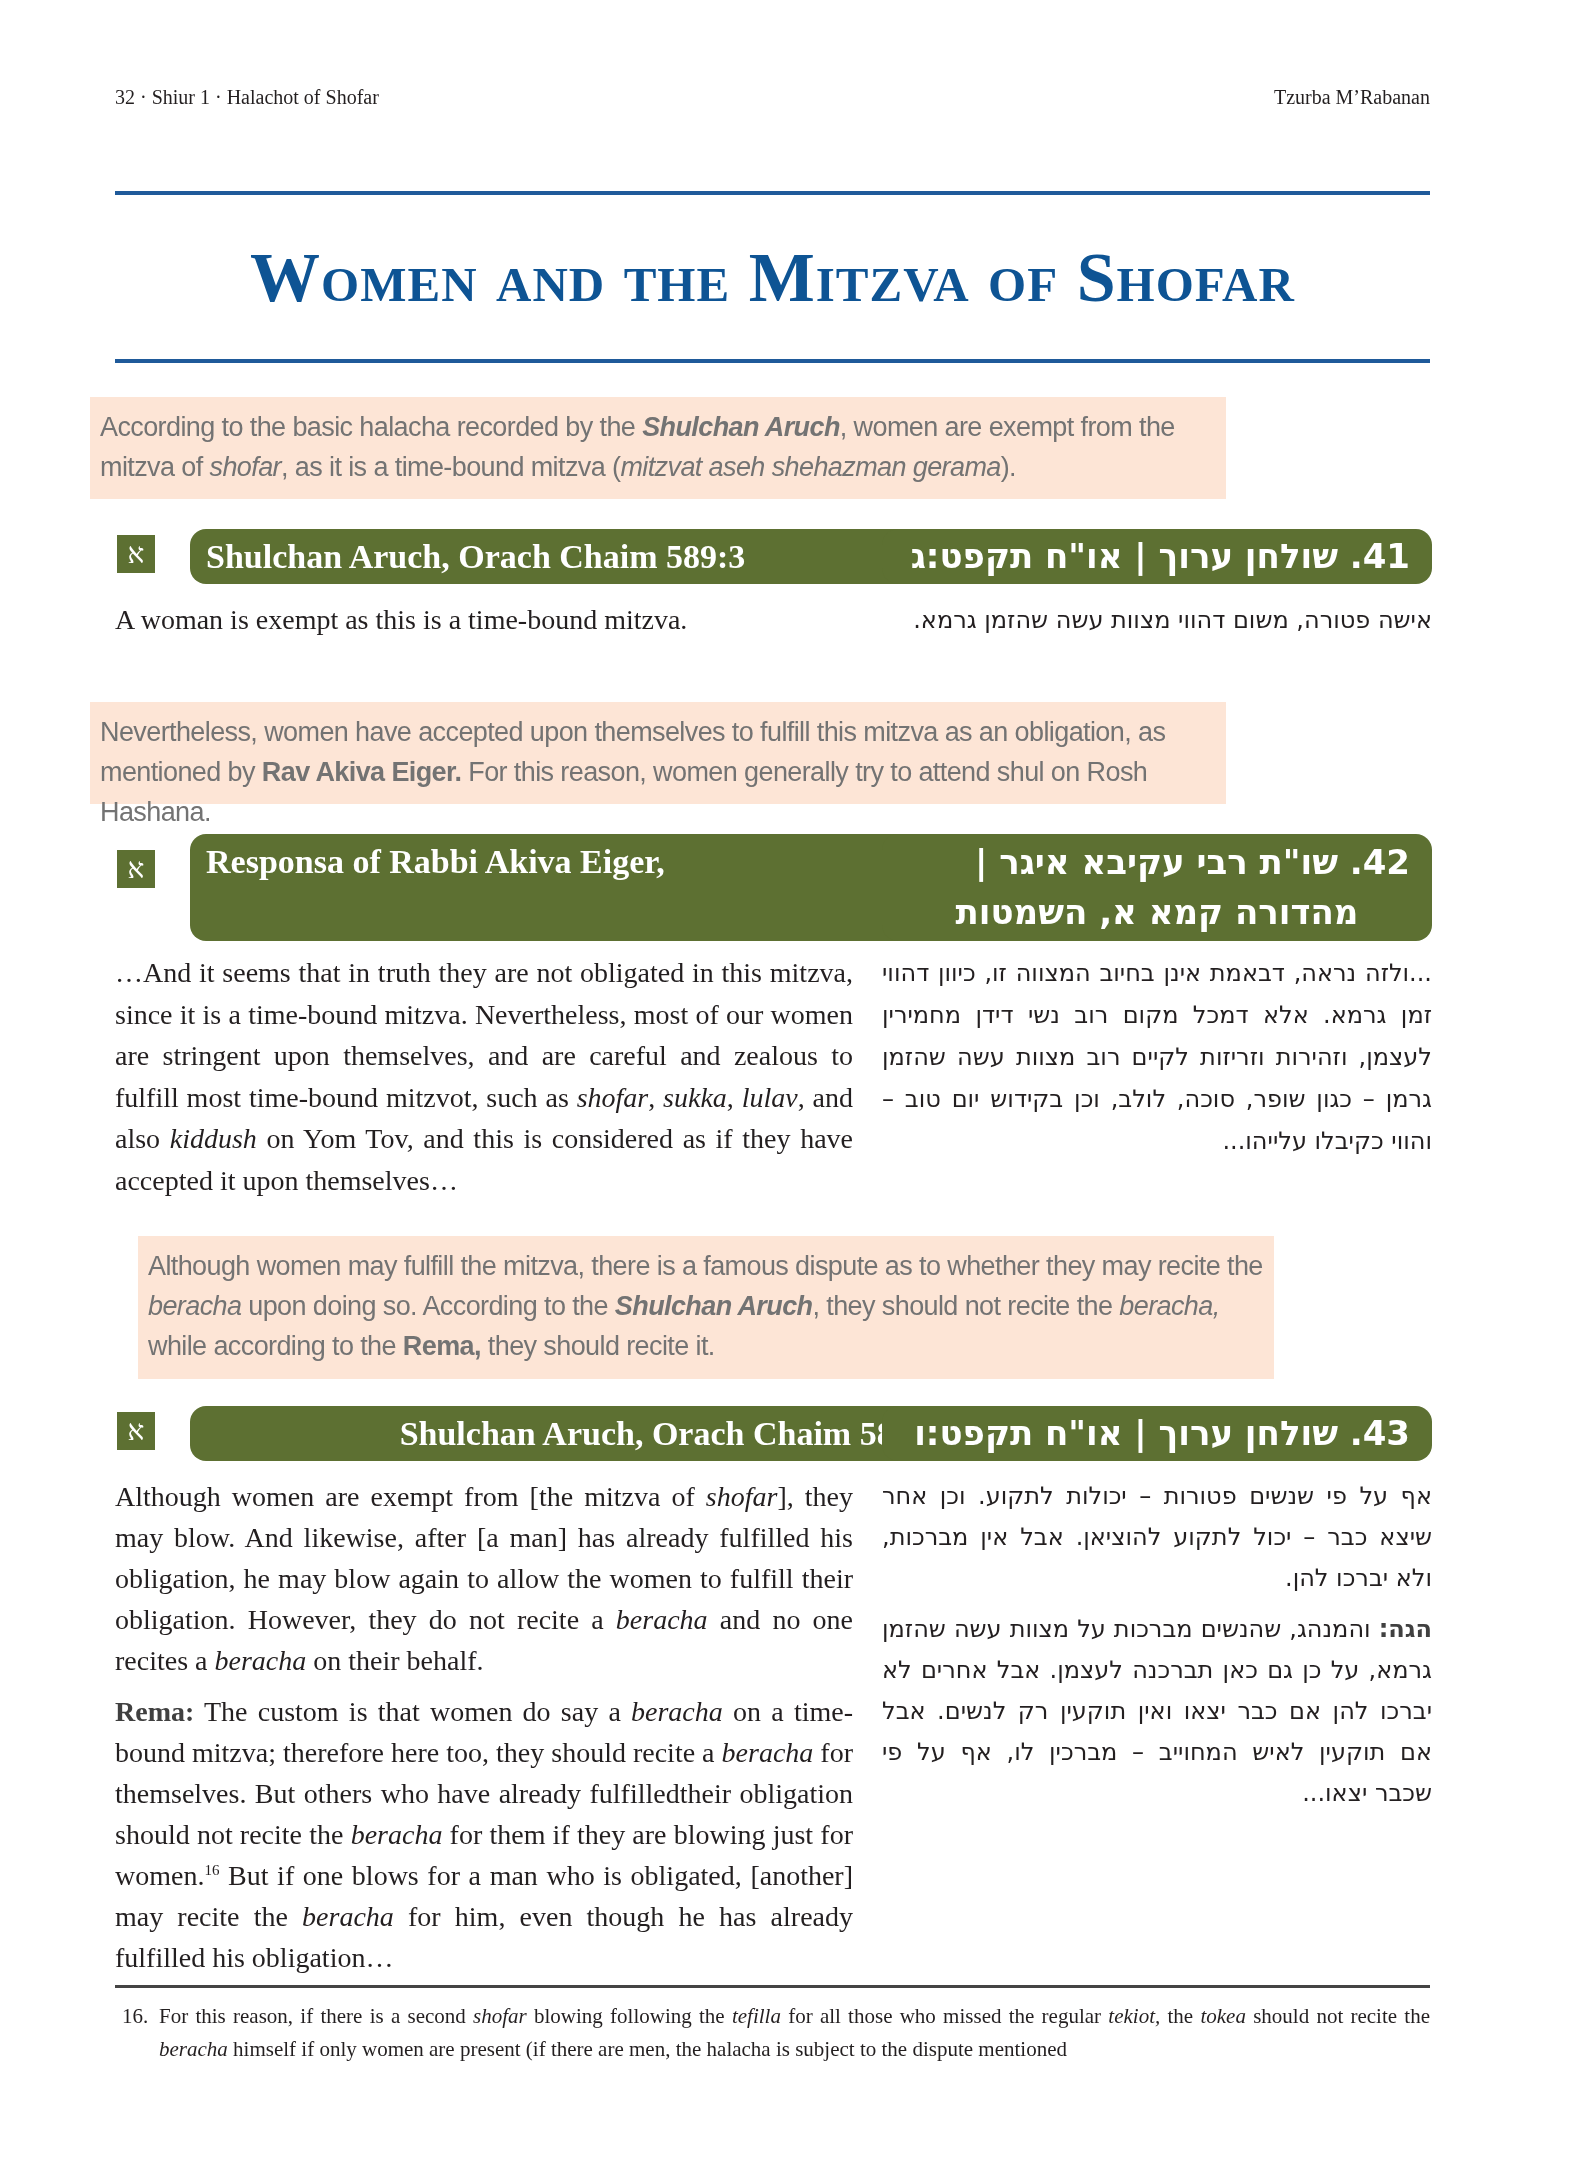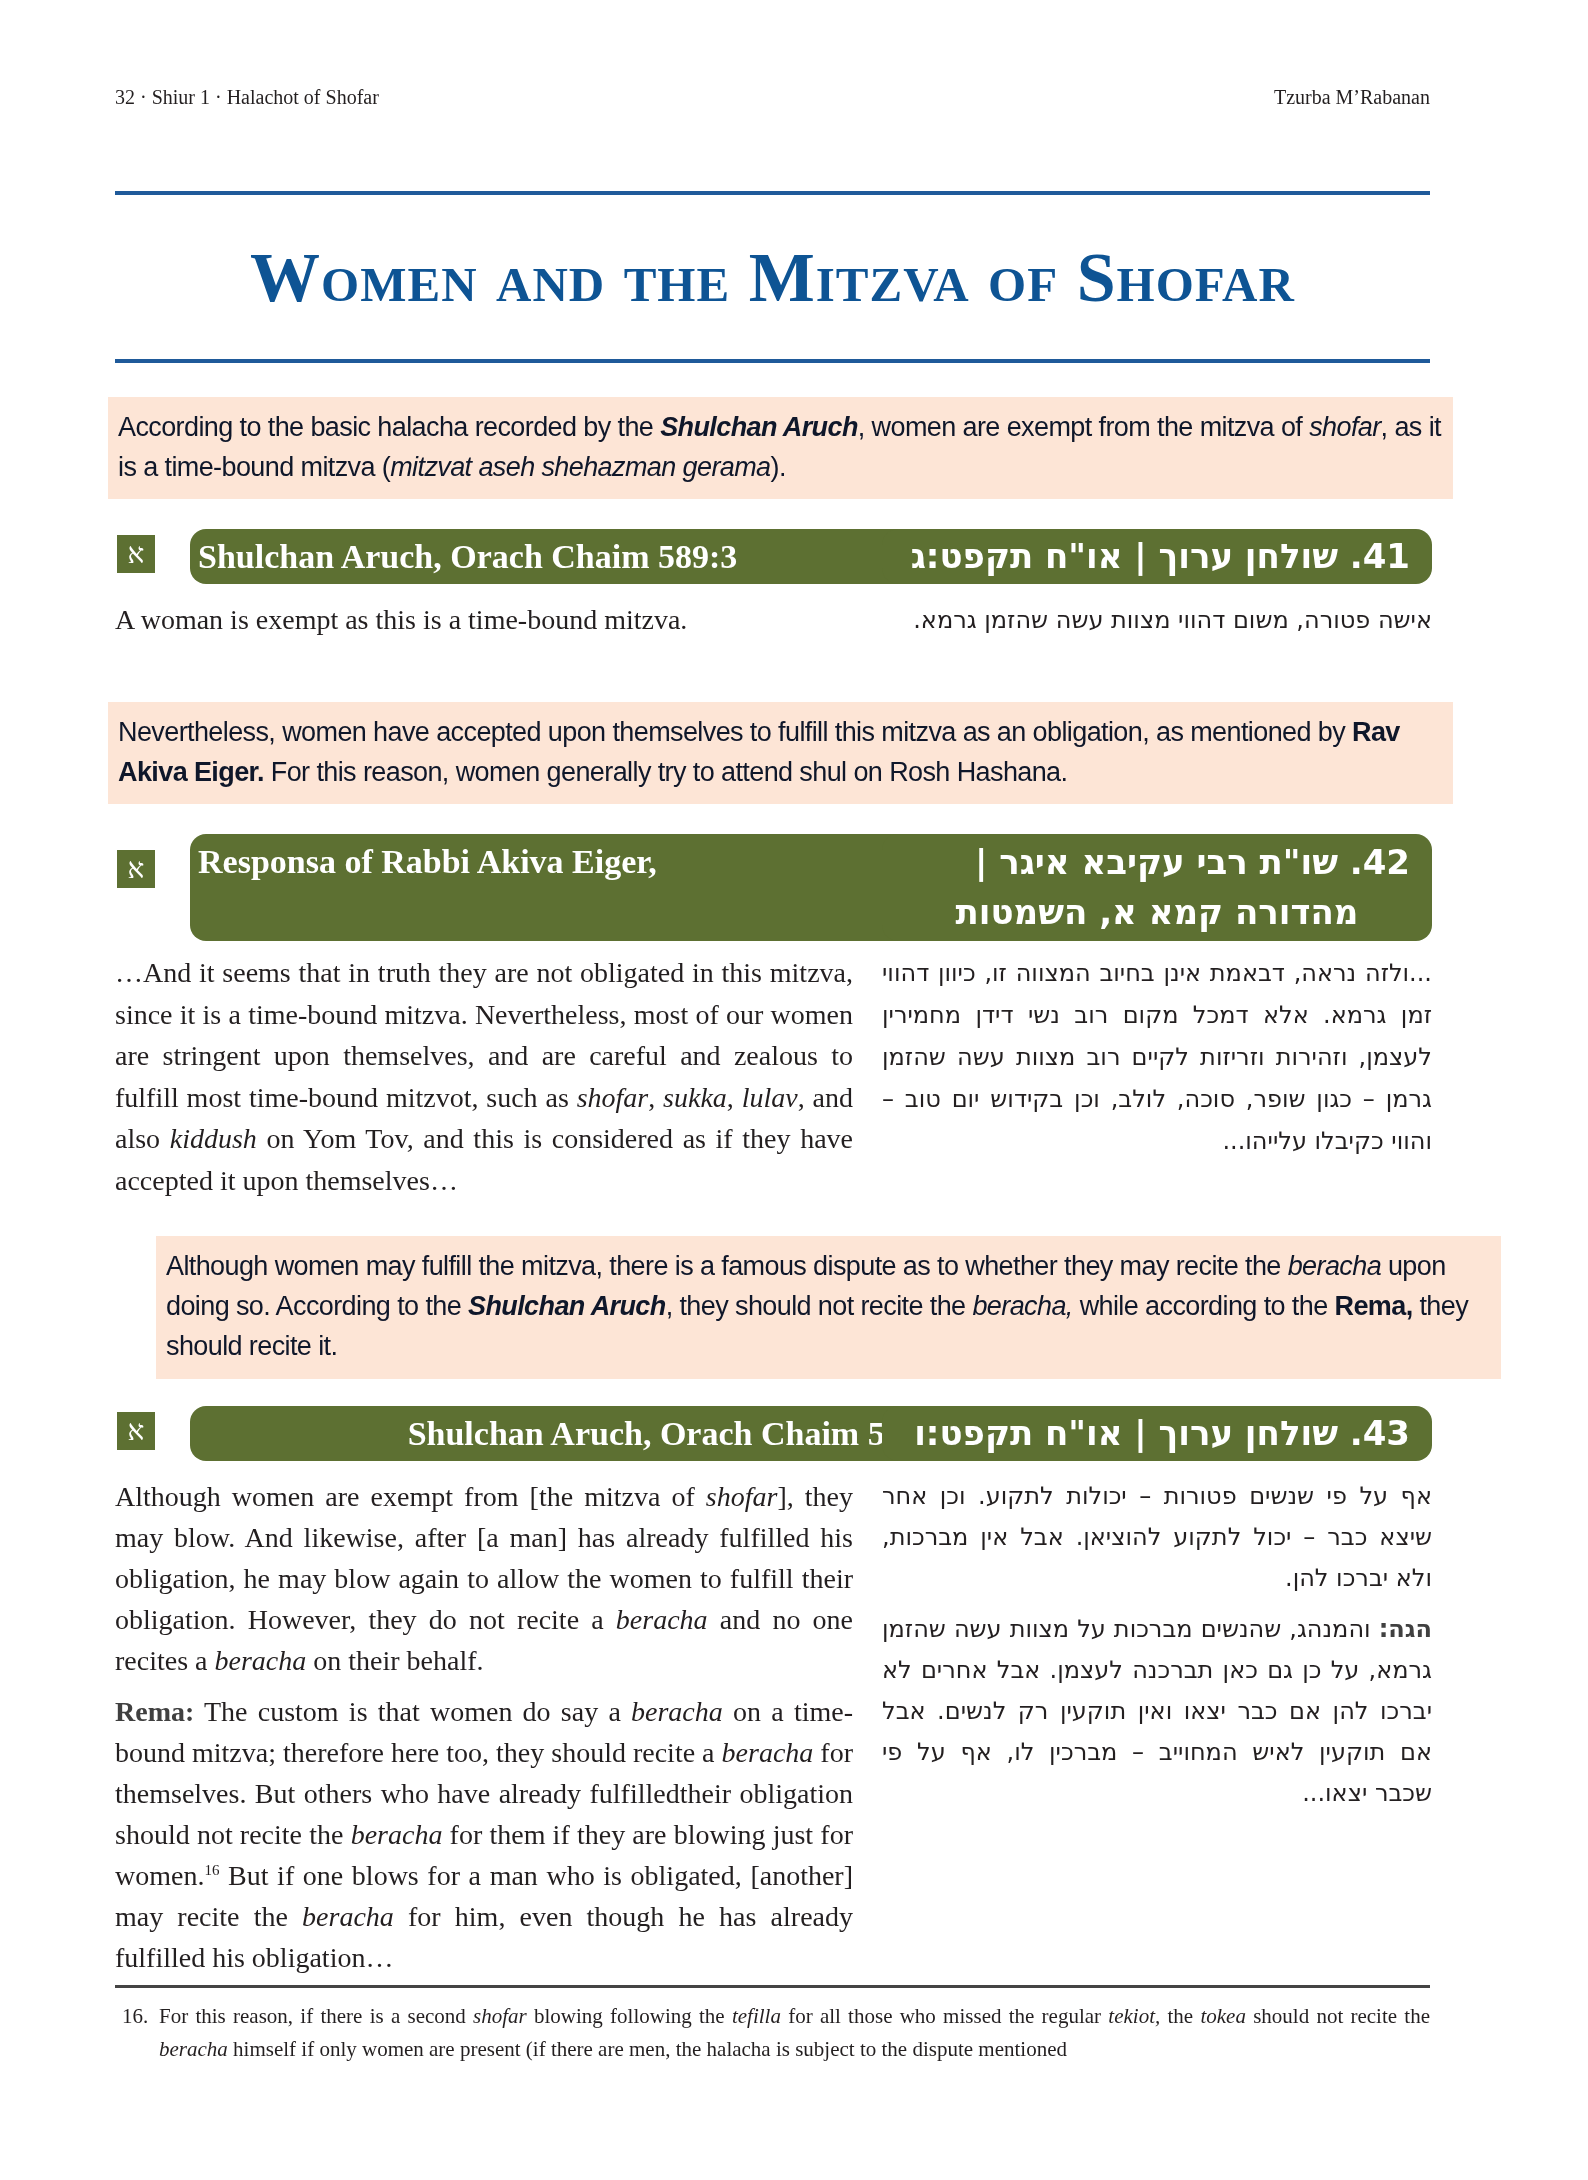--- a/index.html
+++ b/index.html
@@ -11,31 +11,31 @@
   .rh-right { right: 158px; }
 
   .rule-blue { left: 115px; width: 1315px; height: 4px; background: #1f5a9a; }
   .rule-top { top: 191px; }
   .rule-bottom { top: 359px; }
 
   .title { top: 238px; left: 115px; width: 1315px; text-align: center;
            font-family: "Liberation Serif", serif; font-weight: bold; font-variant: small-caps;
            font-size: 70px; color: #0e5494; letter-spacing: 1px; line-height: 80px; }
 
-  .summary { left: 108px; width: 1345px; background: #fde5d6; box-sizing: border-box;
+  .summary { left: 90px; width: 1136px; background: #fde5d6; box-sizing: border-box;
              padding: 10px 10px 10px 10px; font-family: "Liberation Sans", sans-serif;
-             font-size: 27px; line-height: 40px; color: #0f172a; letter-spacing: -0.6px; }
+             font-size: 27px; line-height: 40px; color: #737373; letter-spacing: -0.6px; }
   .summary b i, .summary .bi { font-weight: bold; font-style: italic; }
 
   .aleph-box { left: 117px; width: 38px; height: 38px; background: #5d7032;
                color: #fff; font-family: "DejaVu Serif", serif; font-size: 28px;
                text-align: center; line-height: 38px; }
   .tag { background: #5d7032; color: #ffffff; border-radius: 16px; box-sizing: border-box;
          font-family: "Liberation Serif", serif; font-weight: bold; }
-  .tag-en { left: 190px; width: 765px; padding: 0 8px; font-size: 34px; line-height: 48px; }
+  .tag-en { left: 190px; width: 765px; padding: 0 16px; font-size: 34px; line-height: 48px; }
   .tag-he { left: 882px; width: 550px; padding: 0 22px; font-size: 34px; line-height: 48px;
             direction: rtl; text-align: right; font-family: "DejaVu Sans", sans-serif; }
 
   .text-en { left: 115px; width: 738px; font-family: "Liberation Serif", serif;
              font-size: 28px; line-height: 40.5px; color: #231f20; text-align: justify; }
   .text-he { left: 882px; width: 550px; font-family: "DejaVu Sans", sans-serif;
              font-size: 24px; line-height: 41px; color: #231f20; direction: rtl; text-align: justify; }
   .rema-label { color: #404040; font-weight: bold; }
   .para-gap { margin-top: 10px; }
   sup.fn { font-size: 15px; vertical-align: super; line-height: 0; }

